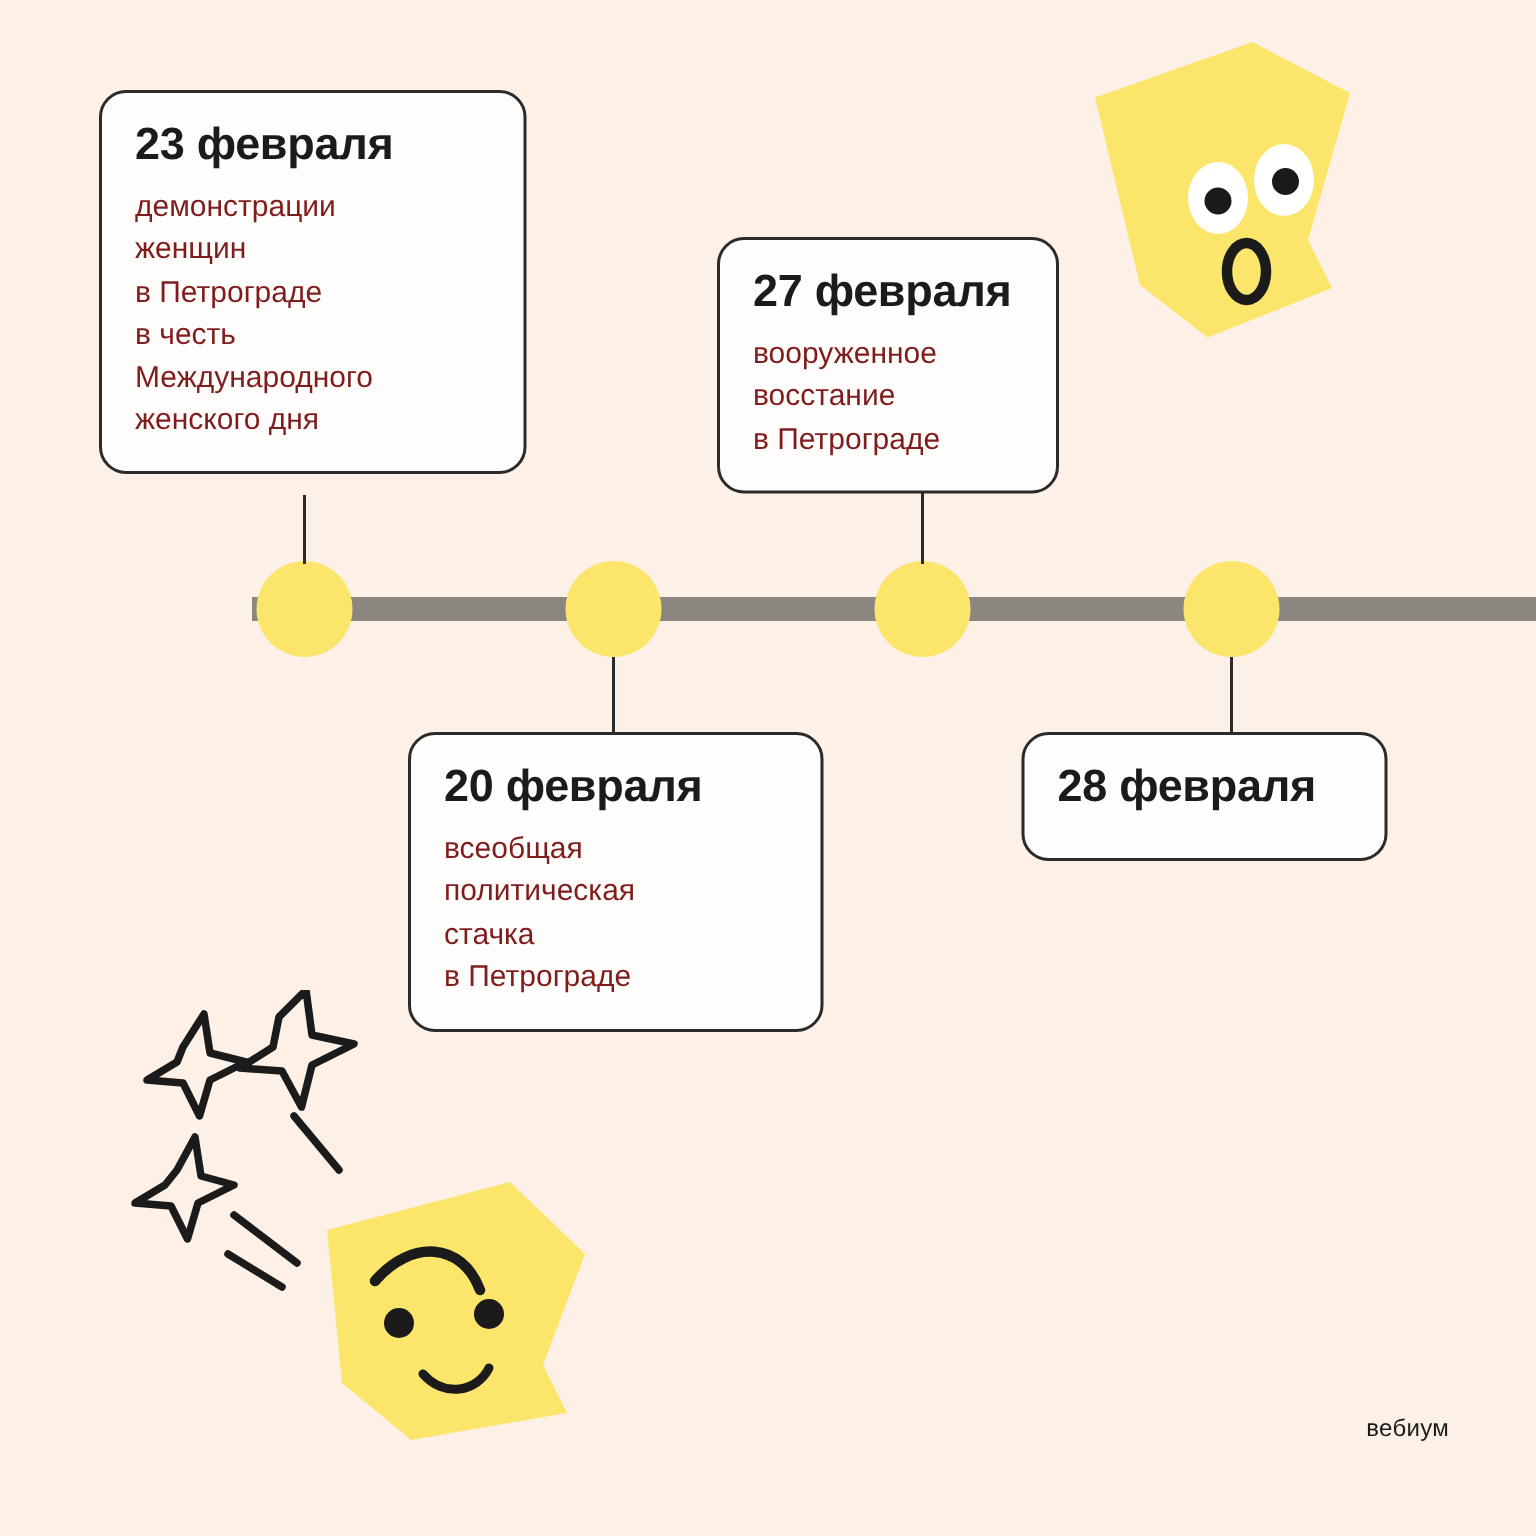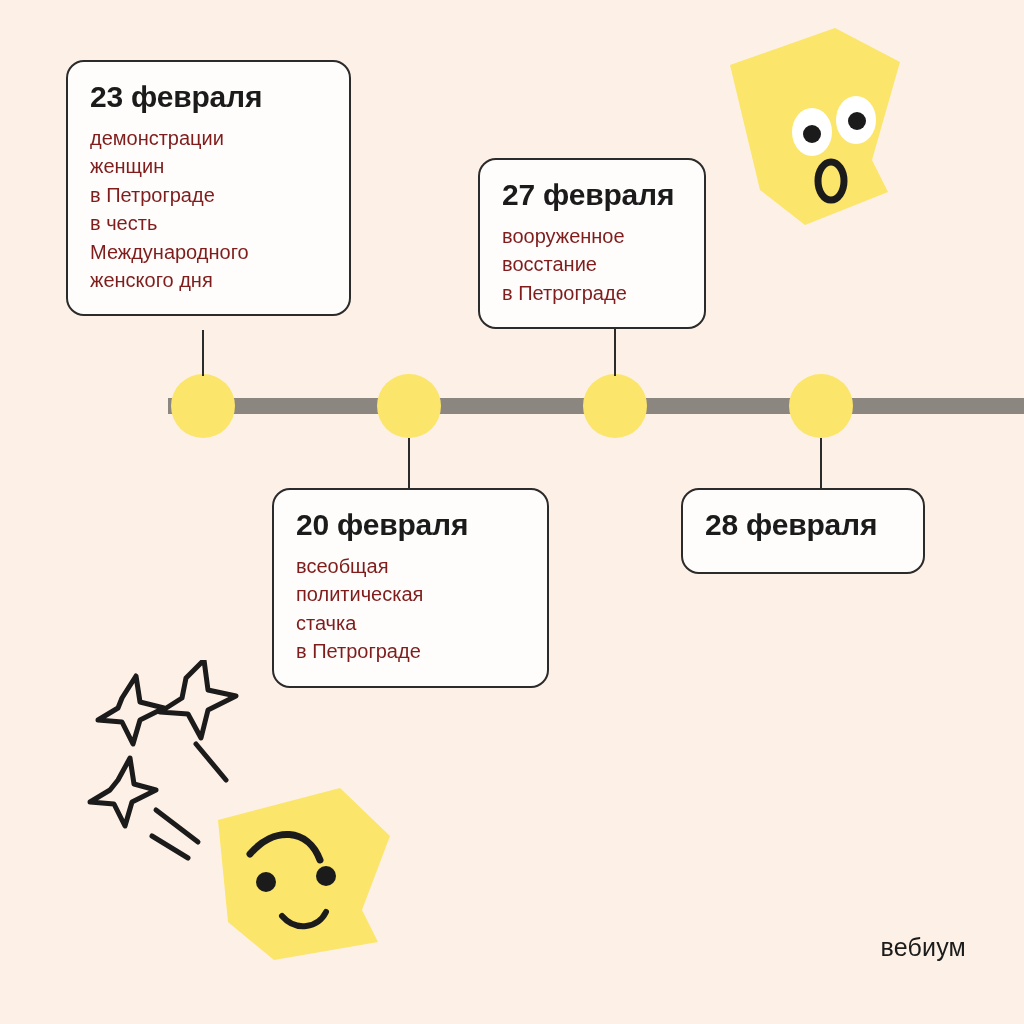--- a/index.html
+++ b/index.html
@@ -81,21 +81,21 @@
   .card.c4 { left: 681px; top: 488px; width: 244px; }
 
   
   .blob {
     position: absolute;
   }
   .watermark {
     position: absolute;
     right: 58px;
     bottom: 62px;
-    font-size: 25px;
+    font-size: 16px;
     color: #1b1b1b;
     letter-spacing: 0.2px;
   }
 </style>
 </head>
 <body>
 
 <div id="canvas">
 
   <div class="timeline-bar"></div>

